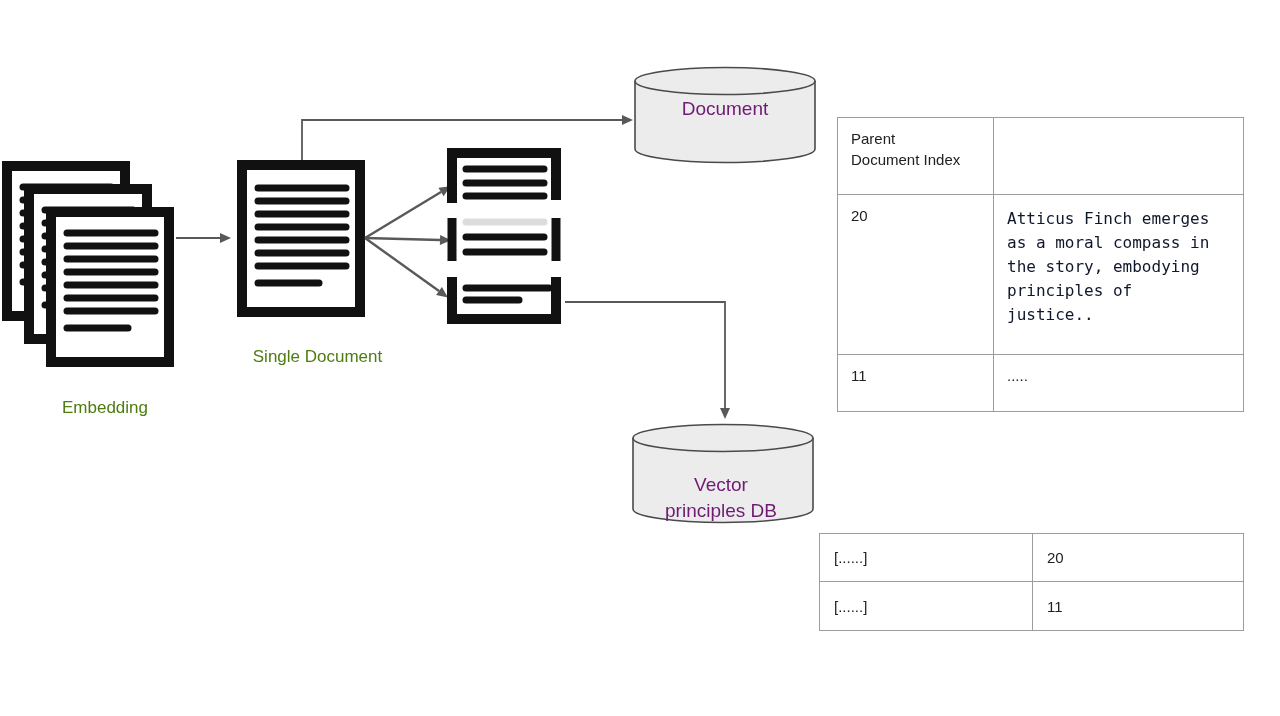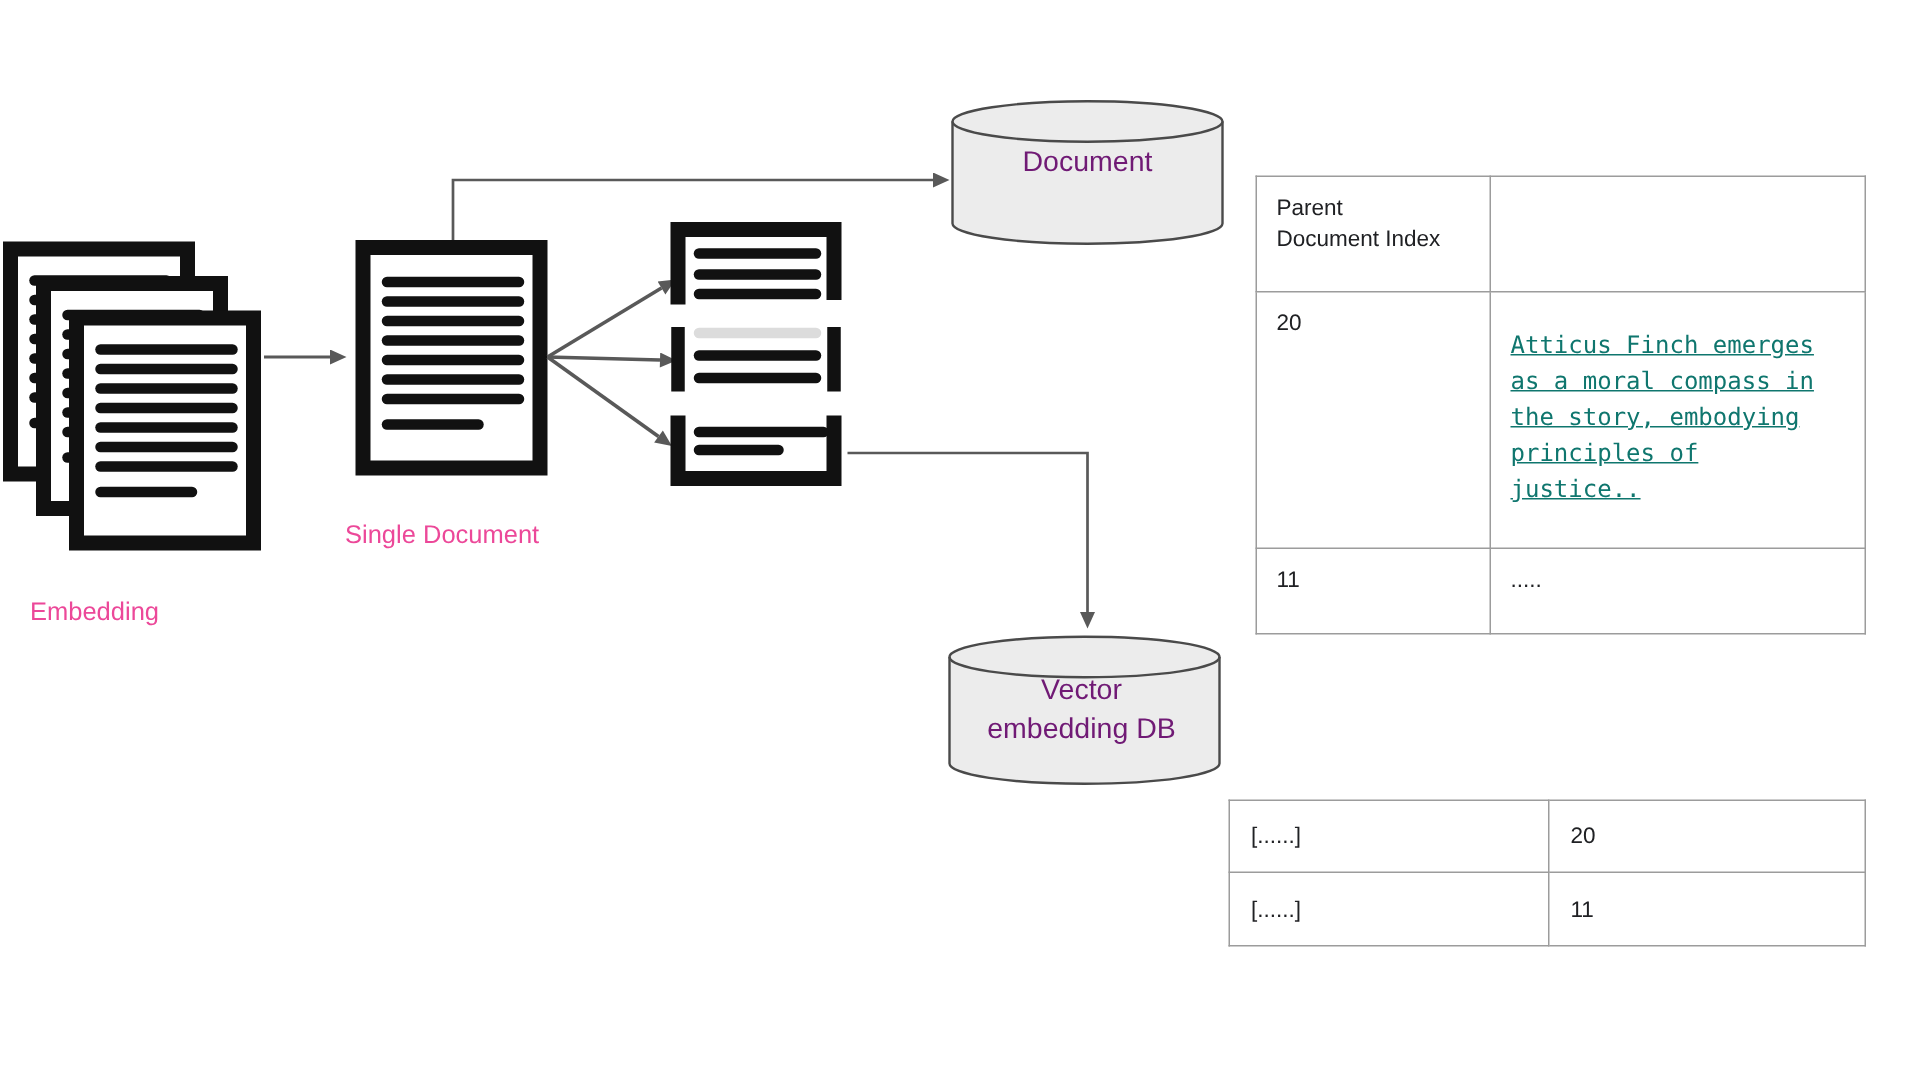--- a/index.html
+++ b/index.html
@@ -5,21 +5,21 @@
   html,body{margin:0;padding:0;background:#fff;}
   .canvas{
     position:relative;width:1280px;height:716px;background:#ffffff;
     overflow:hidden;font-family:"Liberation Sans", sans-serif;color:#202124;
   }
   .abs{position:absolute;}
   svg{display:block;}
 
   
   .shape-label{
-    position:absolute;text-align:left;color:#ec4899;
+    position:absolute;text-align:center;color:#4d7c0f;
     font-size:17px;line-height:20px;
   }
   .cyl-label{
     position:absolute;text-align:center;color:#701a75;
     font-size:19px;line-height:26px;
   }
 
   
   table.tbl{
     position:absolute;border-collapse:collapse;table-layout:fixed;
@@ -30,21 +30,21 @@
   }
   .pre{white-space:pre-line;}
 
   
   .tbl-parent td{vertical-align:top;padding:10px 10px 0 13px;line-height:21px;}
   .tbl-parent .r-head td{height:66px;}
   .tbl-parent .r-one td{height:147px;}
   .tbl-parent .r-two td{height:46px;}
   .tbl-parent .chunk-text{
     font-family:"DejaVu Sans Mono","Liberation Mono",monospace;
-    font-size:16px;line-height:24px;color:#0f766e;padding-top:23px;text-decoration:underline;
+    font-size:16px;line-height:24px;color:#0f172a;padding-top:12px;
   }
 
   
   .tbl-embed td{vertical-align:middle;padding:0 8px 0 14px;}
   .tbl-embed .r-head td{height:48px;}
   .tbl-embed .r-one td{height:47px;}
   .tbl-embed .r-two td{height:48px;}
 </style>
 </head>
 <body>
@@ -171,23 +171,23 @@
   </svg>
 
   <div class="shape-label" style="left:20px;top:398px;width:170px;">Embedding</div>
 
   <div class="shape-label" style="left:230px;top:347px;width:175px;">Single Document</div>
 
   <div class="cyl-label" style="left:635px;top:96px;width:180px;">
     <div>Document</div>
   </div>
 
-  <div class="cyl-label" style="left:633px;top:448px;width:176px;">
+  <div class="cyl-label" style="left:633px;top:472px;width:176px;">
     <div>Vector</div>
-    <div>embedding DB</div>
+    <div>principles DB</div>
   </div>
 
   <table class="tbl tbl-parent" style="left:837px;top:117px;">
     <colgroup>
         <col style="width:156px">
         <col style="width:250px">
       </colgroup>
     <tbody>
       <tr class="r-head">
         <td class="pre">Parent

